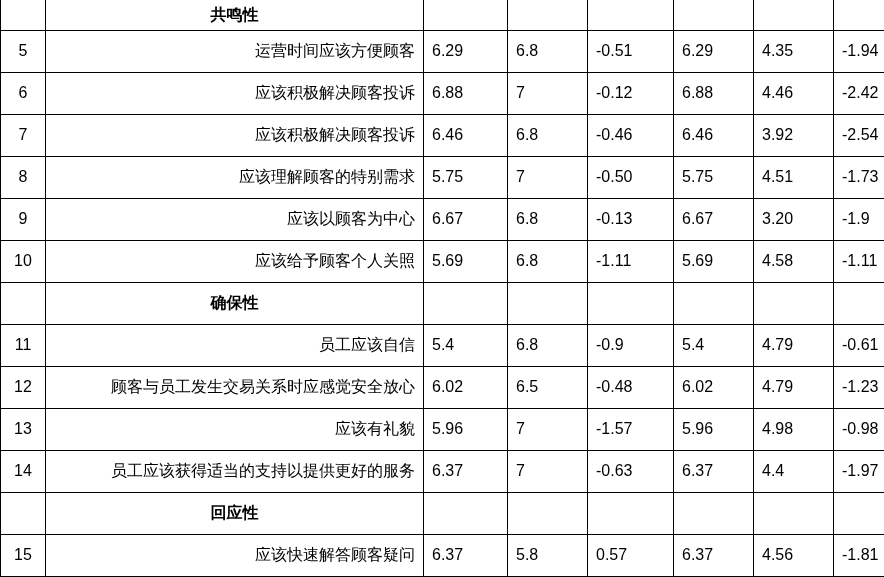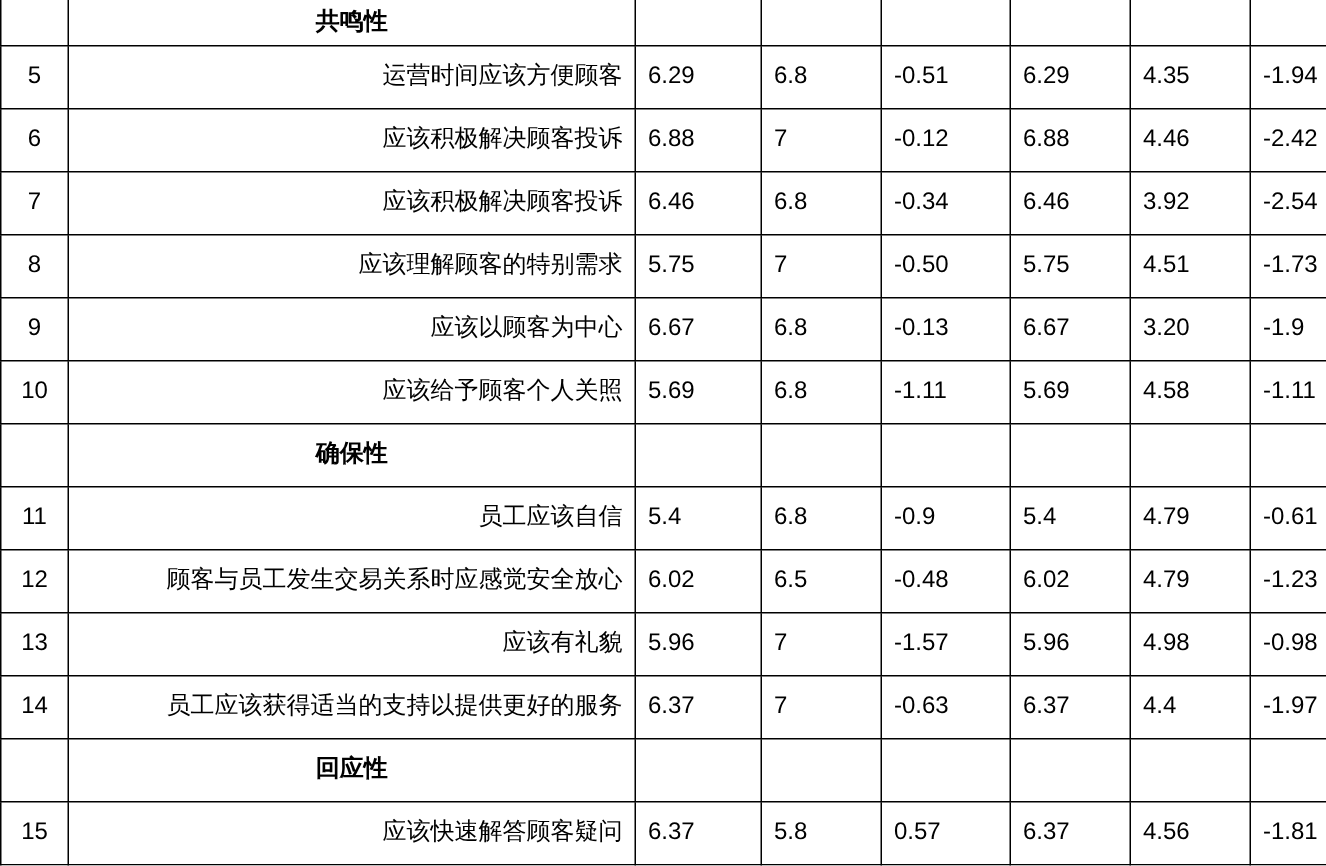--- a/index.html
+++ b/index.html
@@ -109,21 +109,21 @@
         <td class="val">-0.12</td>
         <td class="val">6.88</td>
         <td class="val">4.46</td>
         <td class="val">-2.42</td>
       </tr>
       <tr>
         <td class="num">7</td>
         <td class="item">应该积极解决顾客投诉</td>
         <td class="val">6.46</td>
         <td class="val">6.8</td>
-        <td class="val">-0.34</td>
+        <td class="val">-0.46</td>
         <td class="val">6.46</td>
         <td class="val">3.92</td>
         <td class="val">-2.54</td>
       </tr>
       <tr>
         <td class="num">8</td>
         <td class="item">应该理解顾客的特别需求</td>
         <td class="val">5.75</td>
         <td class="val">7</td>
         <td class="val">-0.50</td>

